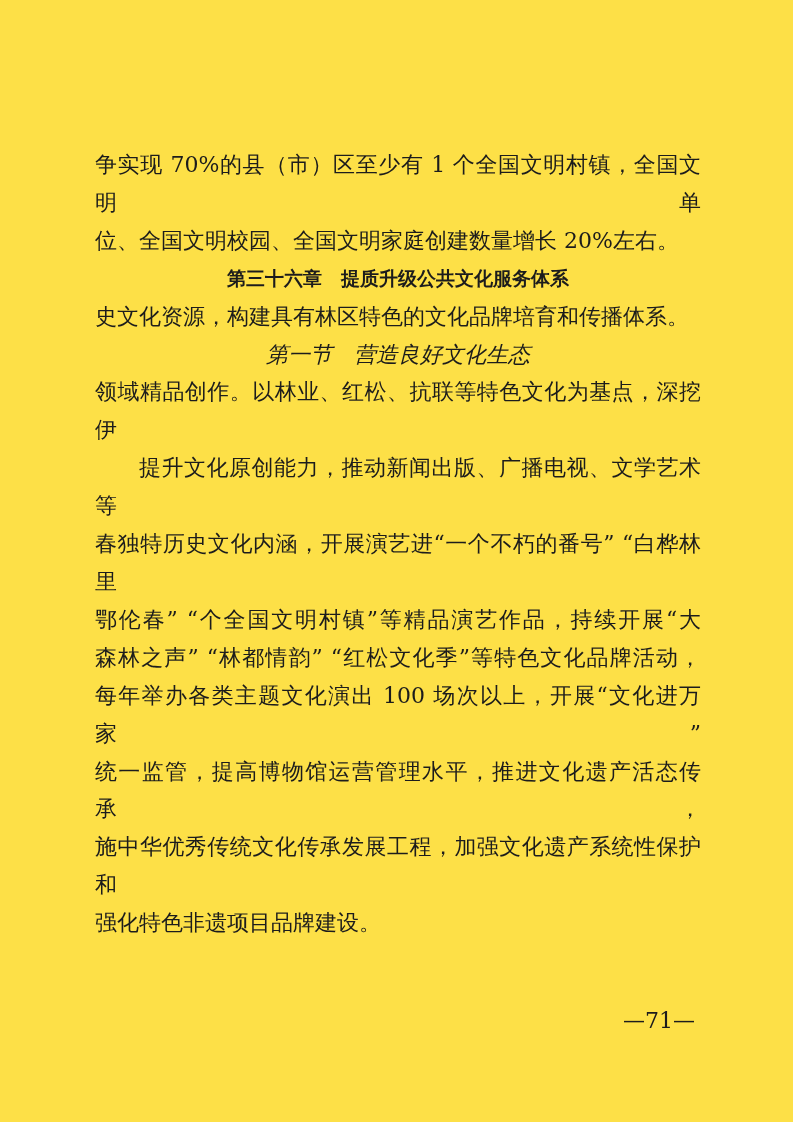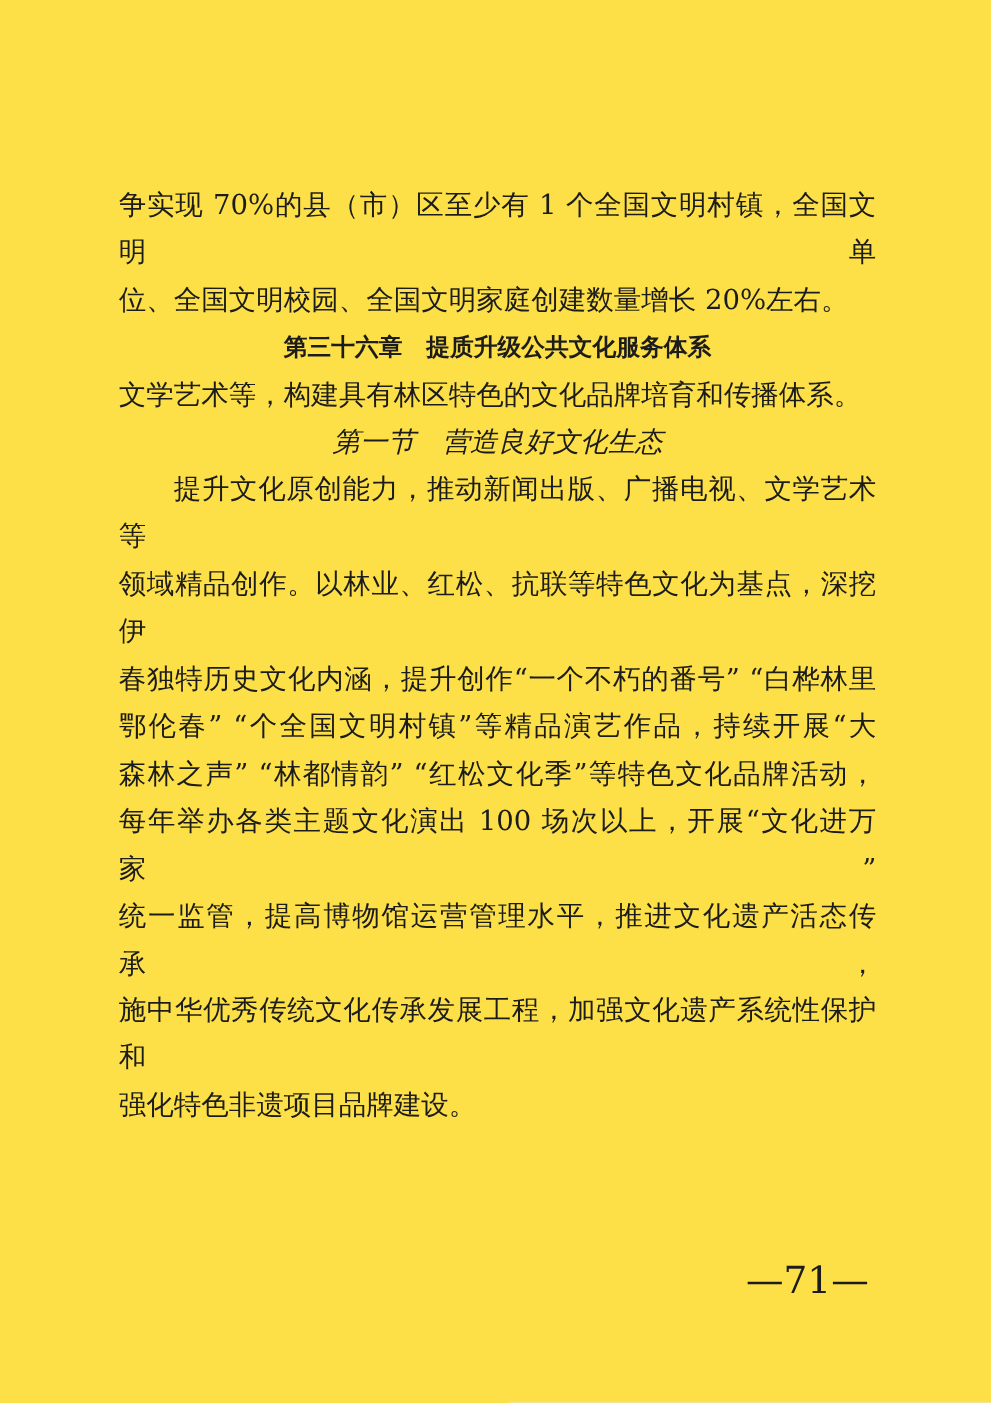--- a/index.html
+++ b/index.html
@@ -42,48 +42,48 @@
     text-align: center;
     font-size: 22px;
     font-weight: 400;
     line-height: 37.9px;
     font-style: italic;
   }
   .footer {
     position: absolute;
     top: 1010px;
     right: 98px;
-    font-size: 30px;
+    font-size: 22px;
     line-height: 1;
     color: #1c1c1c;
   }
 </style>
 </head>
 <body>
 
 <div class="sheet">
   <div class="doc">
 
     <div>
       <div class="line fill">争实现 70%的县（市）区至少有 1 个全国文明村镇，全国文明单</div>
       <div class="line">位、全国文明校园、全国文明家庭创建数量增长 20%左右。</div>
     </div>
 
     <div class="chapter-heading">第三十六章　提质升级公共文化服务体系</div>
 
     <div>
-      <div class="line">文学艺术等，构建具有林区特色的文化品牌培育和传播体系。</div>
+      <div class="line">史文化资源，构建具有林区特色的文化品牌培育和传播体系。</div>
     </div>
 
     <div class="section-heading">第一节　营造良好文化生态</div>
 
     <div>
+      <div class="line fill">领域精品创作。以林业、红松、抗联等特色文化为基点，深挖伊</div>
       <div class="line fill indent">提升文化原创能力，推动新闻出版、广播电视、文学艺术等</div>
-      <div class="line fill">领域精品创作。以林业、红松、抗联等特色文化为基点，深挖伊</div>
-      <div class="line fill">春独特历史文化内涵，提升创作“一个不朽的番号” “白桦林里</div>
+      <div class="line fill">春独特历史文化内涵，开展演艺进“一个不朽的番号” “白桦林里</div>
       <div class="line fill">鄂伦春” “个全国文明村镇”等精品演艺作品，持续开展“大</div>
       <div class="line fill">森林之声” “林都情韵” “红松文化季”等特色文化品牌活动，</div>
       <div class="line fill">每年举办各类主题文化演出 100 场次以上，开展“文化进万家”</div>
       <div class="line fill">统一监管，提高博物馆运营管理水平，推进文化遗产活态传承，</div>
       <div class="line fill">施中华优秀传统文化传承发展工程，加强文化遗产系统性保护和</div>
       <div class="line">强化特色非遗项目品牌建设。</div>
     </div>
 
   </div>
 

